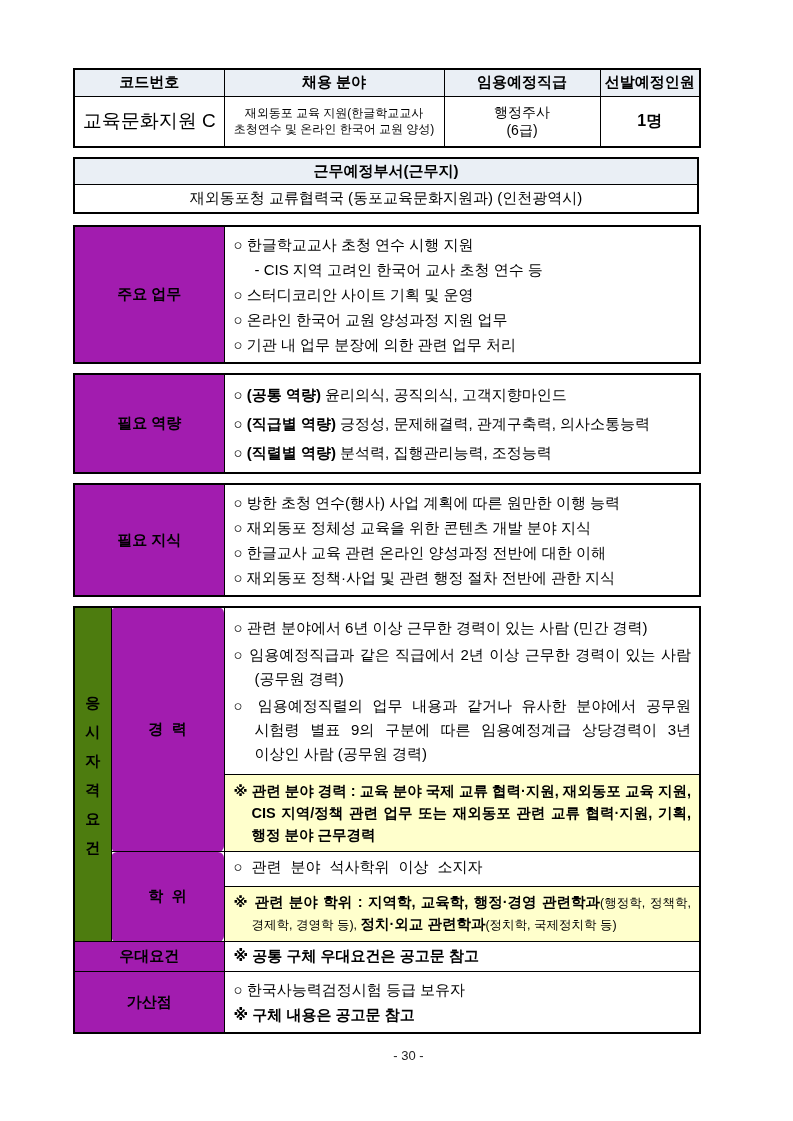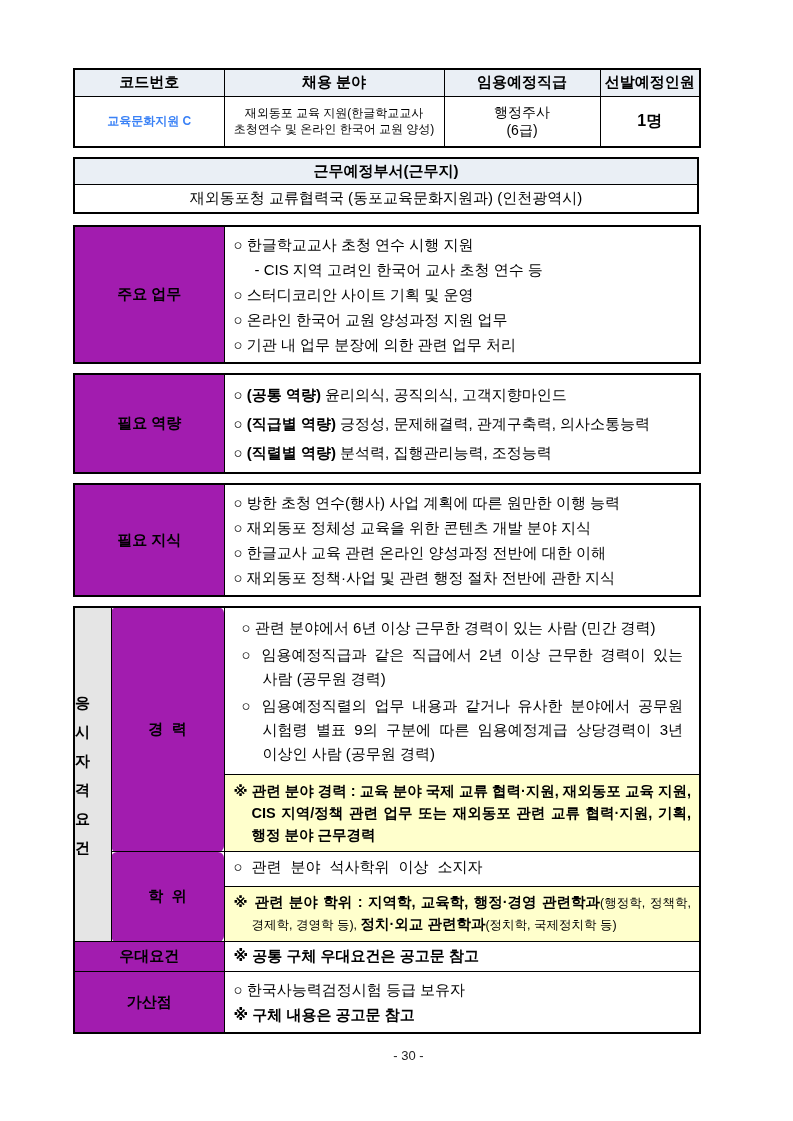--- a/index.html
+++ b/index.html
@@ -13,43 +13,43 @@
   th, td { border: 1px solid #000; }
 
   .hdr-bg { background: #eaeff5; }
   .lbl { background: #a21caf; font-weight: bold; text-align: center;
     vertical-align: middle; font-size: 15px; }
   .note { background: #ffffcc; }
 
   
   .t1 th { height: 27px; font-size: 15px; font-weight: bold; text-align: center; }
   .t1 td { height: 51px; text-align: center; vertical-align: middle; }
-  .code-cell { color: #3b82f6; font-weight: bold; font-size: 12px; }
+  .code-cell { color: #000000; font-weight: normal; font-size: 19px; }
   .field-cell { font-size: 12px; line-height: 16px; }
   .grade-cell { font-size: 14px; line-height: 18px; }
   .count-cell { font-weight: bold; font-size: 16px; }
 
   
   .t2 .h { height: 26px; font-size: 15px; font-weight: bold; text-align: center; vertical-align: middle; }
   .t2 .v { height: 29px; font-size: 15px; text-align: center; vertical-align: middle; }
 
   
   .cell { padding: 5px 8px 5px 9px; vertical-align: middle; font-size: 15px;
     text-align: justify; word-break: keep-all; }
   .line { line-height: 25px; padding-left: 21px; text-indent: -21px; }
   .line.sub { padding-left: 34px; text-indent: -13px; }
   .comp .line { line-height: 29px; }
   .know .line { line-height: 25px; }
 
   
-  .vert-cell { background: #e5e5e5; vertical-align: middle; }
+  .vert-cell { background: #4d7c0f; text-align: center; vertical-align: middle; }
   .vert-cell span { display: inline-block; width: 1.05em; word-break: break-all;
     font-weight: bold; font-size: 15px; line-height: 29px; }
   .pre { white-space: pre; border-radius: 6px; }
-  .item { line-height: 24px; margin: 3px 8px; padding-left: 21px; text-indent: -21px; }
+  .item { line-height: 24px; margin: 3px 0; padding-left: 21px; text-indent: -21px; }
   .note-cell { padding: 5px 8px 5px 9px; font-size: 14.5px; font-weight: bold;
     text-align: justify; word-break: keep-all; }
   .note-cell .hang { line-height: 22px; padding-left: 18px; text-indent: -18px; }
   .deg-note .hang { line-height: 21px; }
   .deg-note .small { font-weight: normal; font-size: 12.5px; }
   .bold-line { font-weight: bold; }
 
   .footer { position: absolute; top: 1048px; left: 12px; width: 793px;
     text-align: center; font-size: 13px; color: #222; }
 </style>

